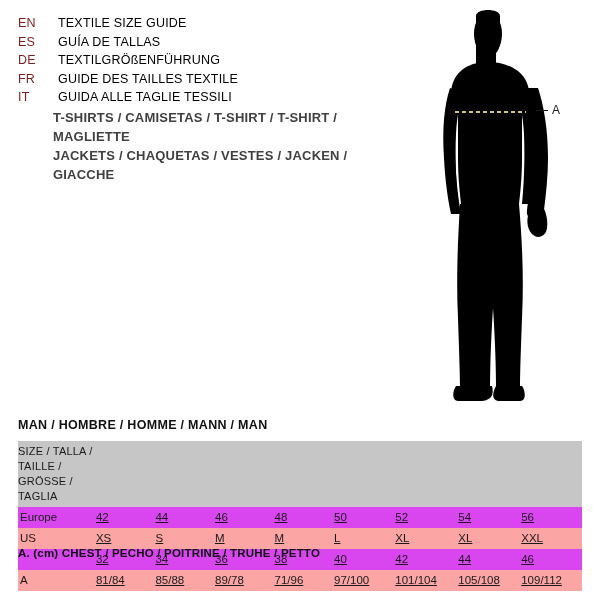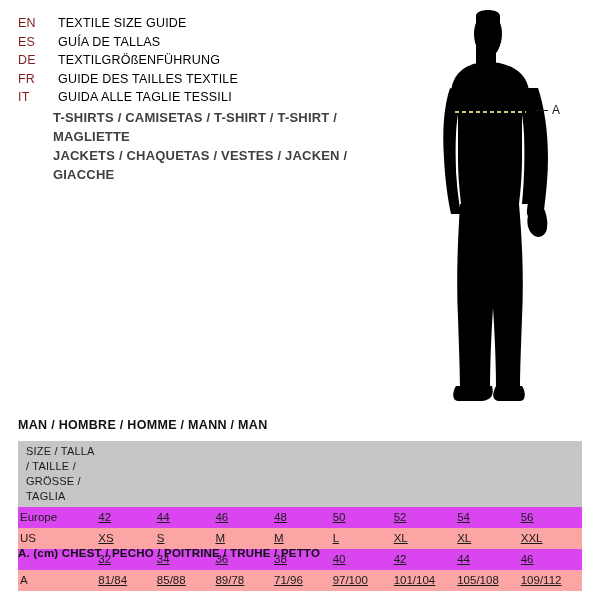--- a/index.html
+++ b/index.html
@@ -111,21 +111,21 @@
   .size-table td {
     padding: 3px 0 3px 0;
     line-height: 15px;
     color: #1a1a1a;
     text-align: left;
   }
   .size-table tr.hdr td {
     background: #c6c6c6;
     font-size: 11px;
     letter-spacing: 0.2px;
-    padding-left: 8px;
+    padding-left: 0;
   }
   .size-table tr.shaded td {
     background: #fca5a5;
   }
   .size-table tr.plain td {
     background: #d946ef;
   }
   .size-table td.c0 {
     width: 84px;
     padding-left: 2px;

